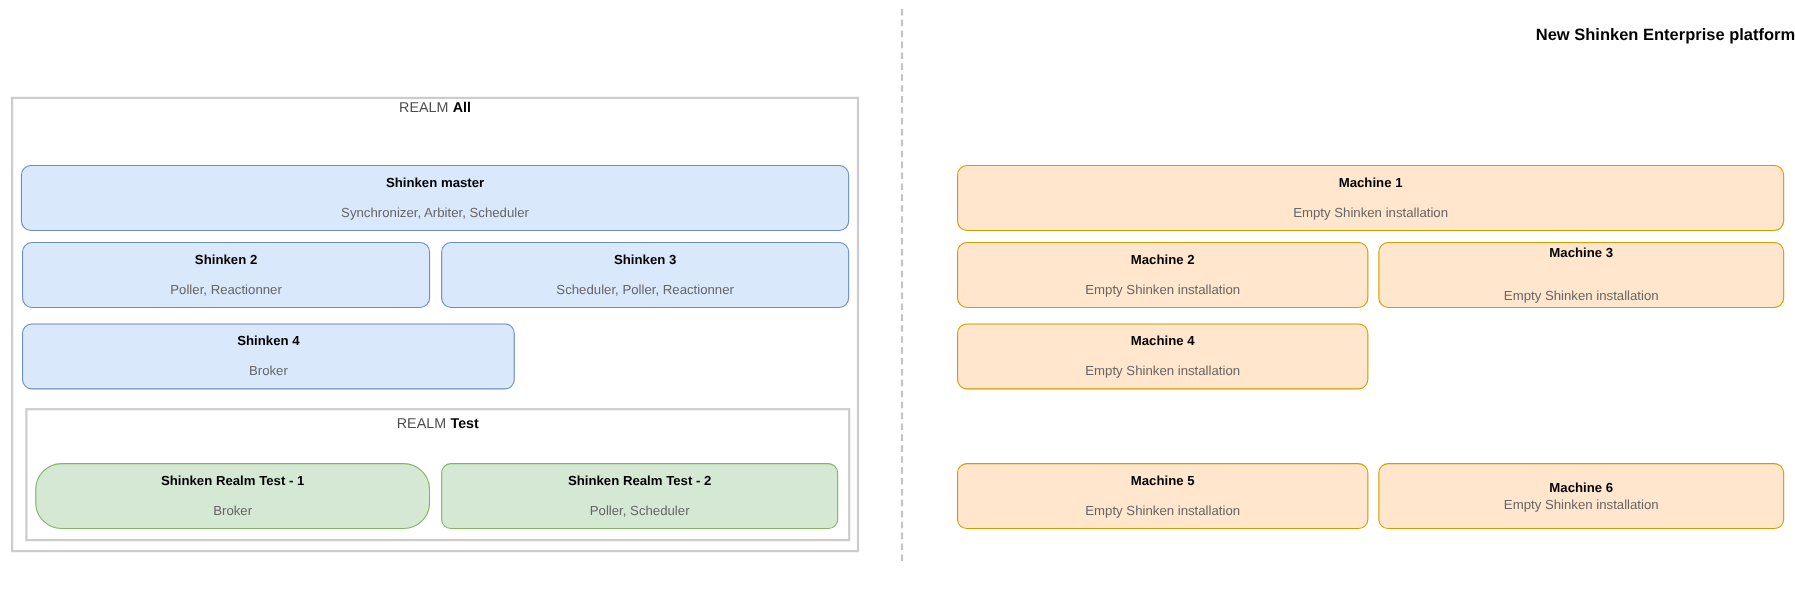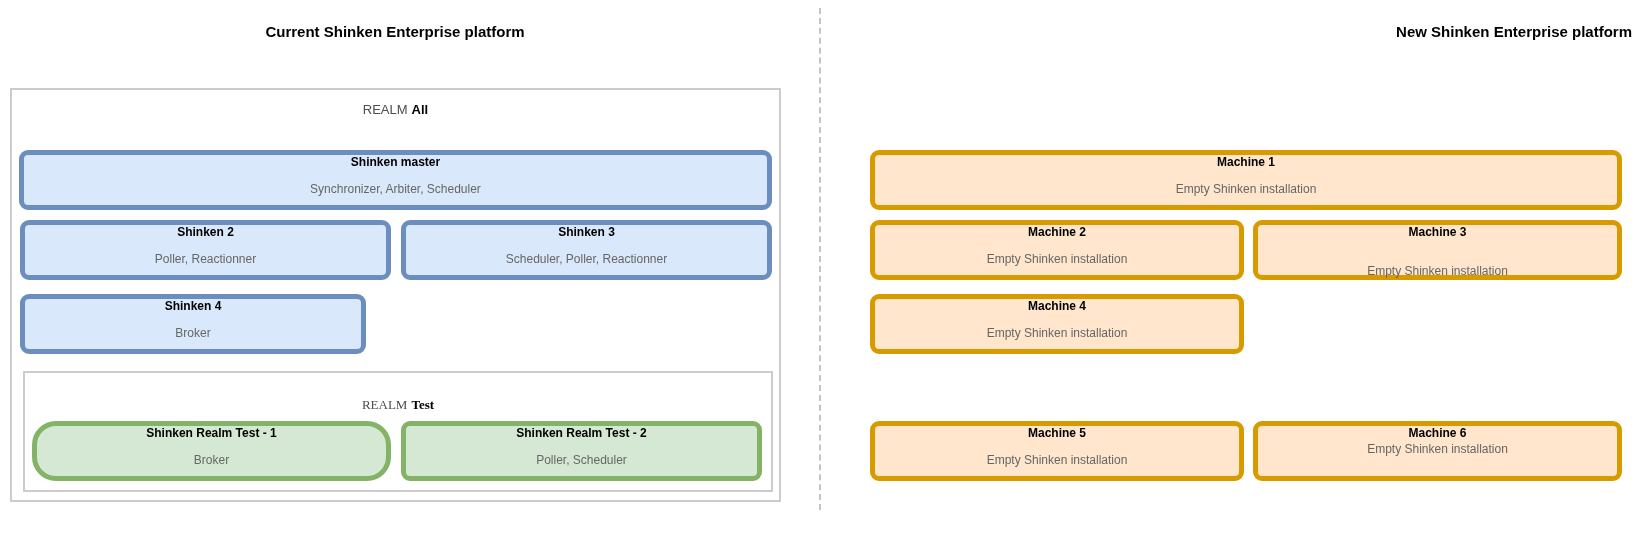--- a/index.html
+++ b/index.html
@@ -22,82 +22,81 @@
     left:819px; top:8px; height:502px; width:0;
     border-left:2px dashed #c4c4c4;
   }
   .container {
     position:absolute;
     border:2px solid #cccccc;
     background:#ffffff;
     text-align:center;
   }
   .realm-label {
-    padding-top:12px;
+    padding-top:0;
     font-size:13px;
     color:#4d4d4d;
   }
   .realm-label .realm-name {
     font-weight:bold;
     color:#000;
     margin-left:4px;
   }
   .node {
     position:absolute;
-    border:5px solid #000000;
+    border:1px solid #000000;
     border-radius:9px;
     display:flex; flex-direction:column;
-    align-items:center; justify-content:flex-start;
+    align-items:center; justify-content:center;
     gap:12px;
     text-align:center;
     font-size:12px;
     line-height:15px;
   }
   .node.tight { gap:1px; }
   .node-title { font-weight:bold; color:#000; }
   .node-sub { color:#666666; }
 </style>
 </head>
 <body>
 
 <div class="canvas">
 
-  <div class="col-title" style="left:0;top:23px;width:790px;">Current Shinken Enterprise platform</div>
   <div class="col-title" style="left:850px;top:23px;width:782px;text-align:right;">New Shinken Enterprise platform</div>
 
   <div class="divider" style="border-left-color: rgb(196, 196, 196);"></div>
 
   <div class="container" style="left: 10px; top: 88px; width: 771px; height: 414px; border-color: rgb(204, 204, 204);">
     <div class="realm-label">
       <span>REALM</span><span class="realm-name">All</span>
     </div>
   </div>
 
   <div class="container" style="left: 23px; top: 371px; width: 750px; height: 121px; border-color: rgb(204, 204, 204);">
-    <div class="realm-label" style="padding-top:24px;font-family:Liberation Serif, serif;">
+    <div class="realm-label" style="padding-top:4px;">
       <span>REALM</span><span class="realm-name">Test</span>
     </div>
   </div>
 
   <div class="node" style="left: 19px; top: 150px; width: 753px; height: 60px; background: rgb(218, 232, 252); border-color: rgb(108, 142, 191);">
     <div class="node-title">Shinken master</div>
     <div class="node-sub" style="color: rgb(102, 102, 102);">Synchronizer, Arbiter, Scheduler</div>
   </div>
 
   <div class="node" style="left: 20px; top: 220px; width: 371px; height: 60px; background: rgb(218, 232, 252); border-color: rgb(108, 142, 191);">
     <div class="node-title">Shinken 2</div>
     <div class="node-sub" style="color: rgb(102, 102, 102);">Poller, Reactionner</div>
   </div>
 
   <div class="node" style="left: 401px; top: 220px; width: 371px; height: 60px; background: rgb(218, 232, 252); border-color: rgb(108, 142, 191);">
     <div class="node-title">Shinken 3</div>
     <div class="node-sub" style="color: rgb(102, 102, 102);">Scheduler, Poller, Reactionner</div>
   </div>
 
-  <div class="node" style="left: 20px; top: 294px; width: 346px; height: 60px; background: rgb(218, 232, 252); border-color: rgb(108, 142, 191);">
+  <div class="node" style="left: 20px; top: 294px; width: 448px; height: 60px; background: rgb(218, 232, 252); border-color: rgb(108, 142, 191);">
     <div class="node-title">Shinken 4</div>
     <div class="node-sub" style="color: rgb(102, 102, 102);">Broker</div>
   </div>
 
   <div class="node" style="left: 32px; top: 421px; width: 359px; height: 60px; background: rgb(213, 232, 212); border-color: rgb(130, 179, 102); border-radius: 24px;">
     <div class="node-title">Shinken Realm Test - 1</div>
     <div class="node-sub" style="color: rgb(102, 102, 102);">Broker</div>
   </div>
 
   <div class="node" style="left: 401px; top: 421px; width: 361px; height: 60px; background: rgb(213, 232, 212); border-color: rgb(130, 179, 102);">

